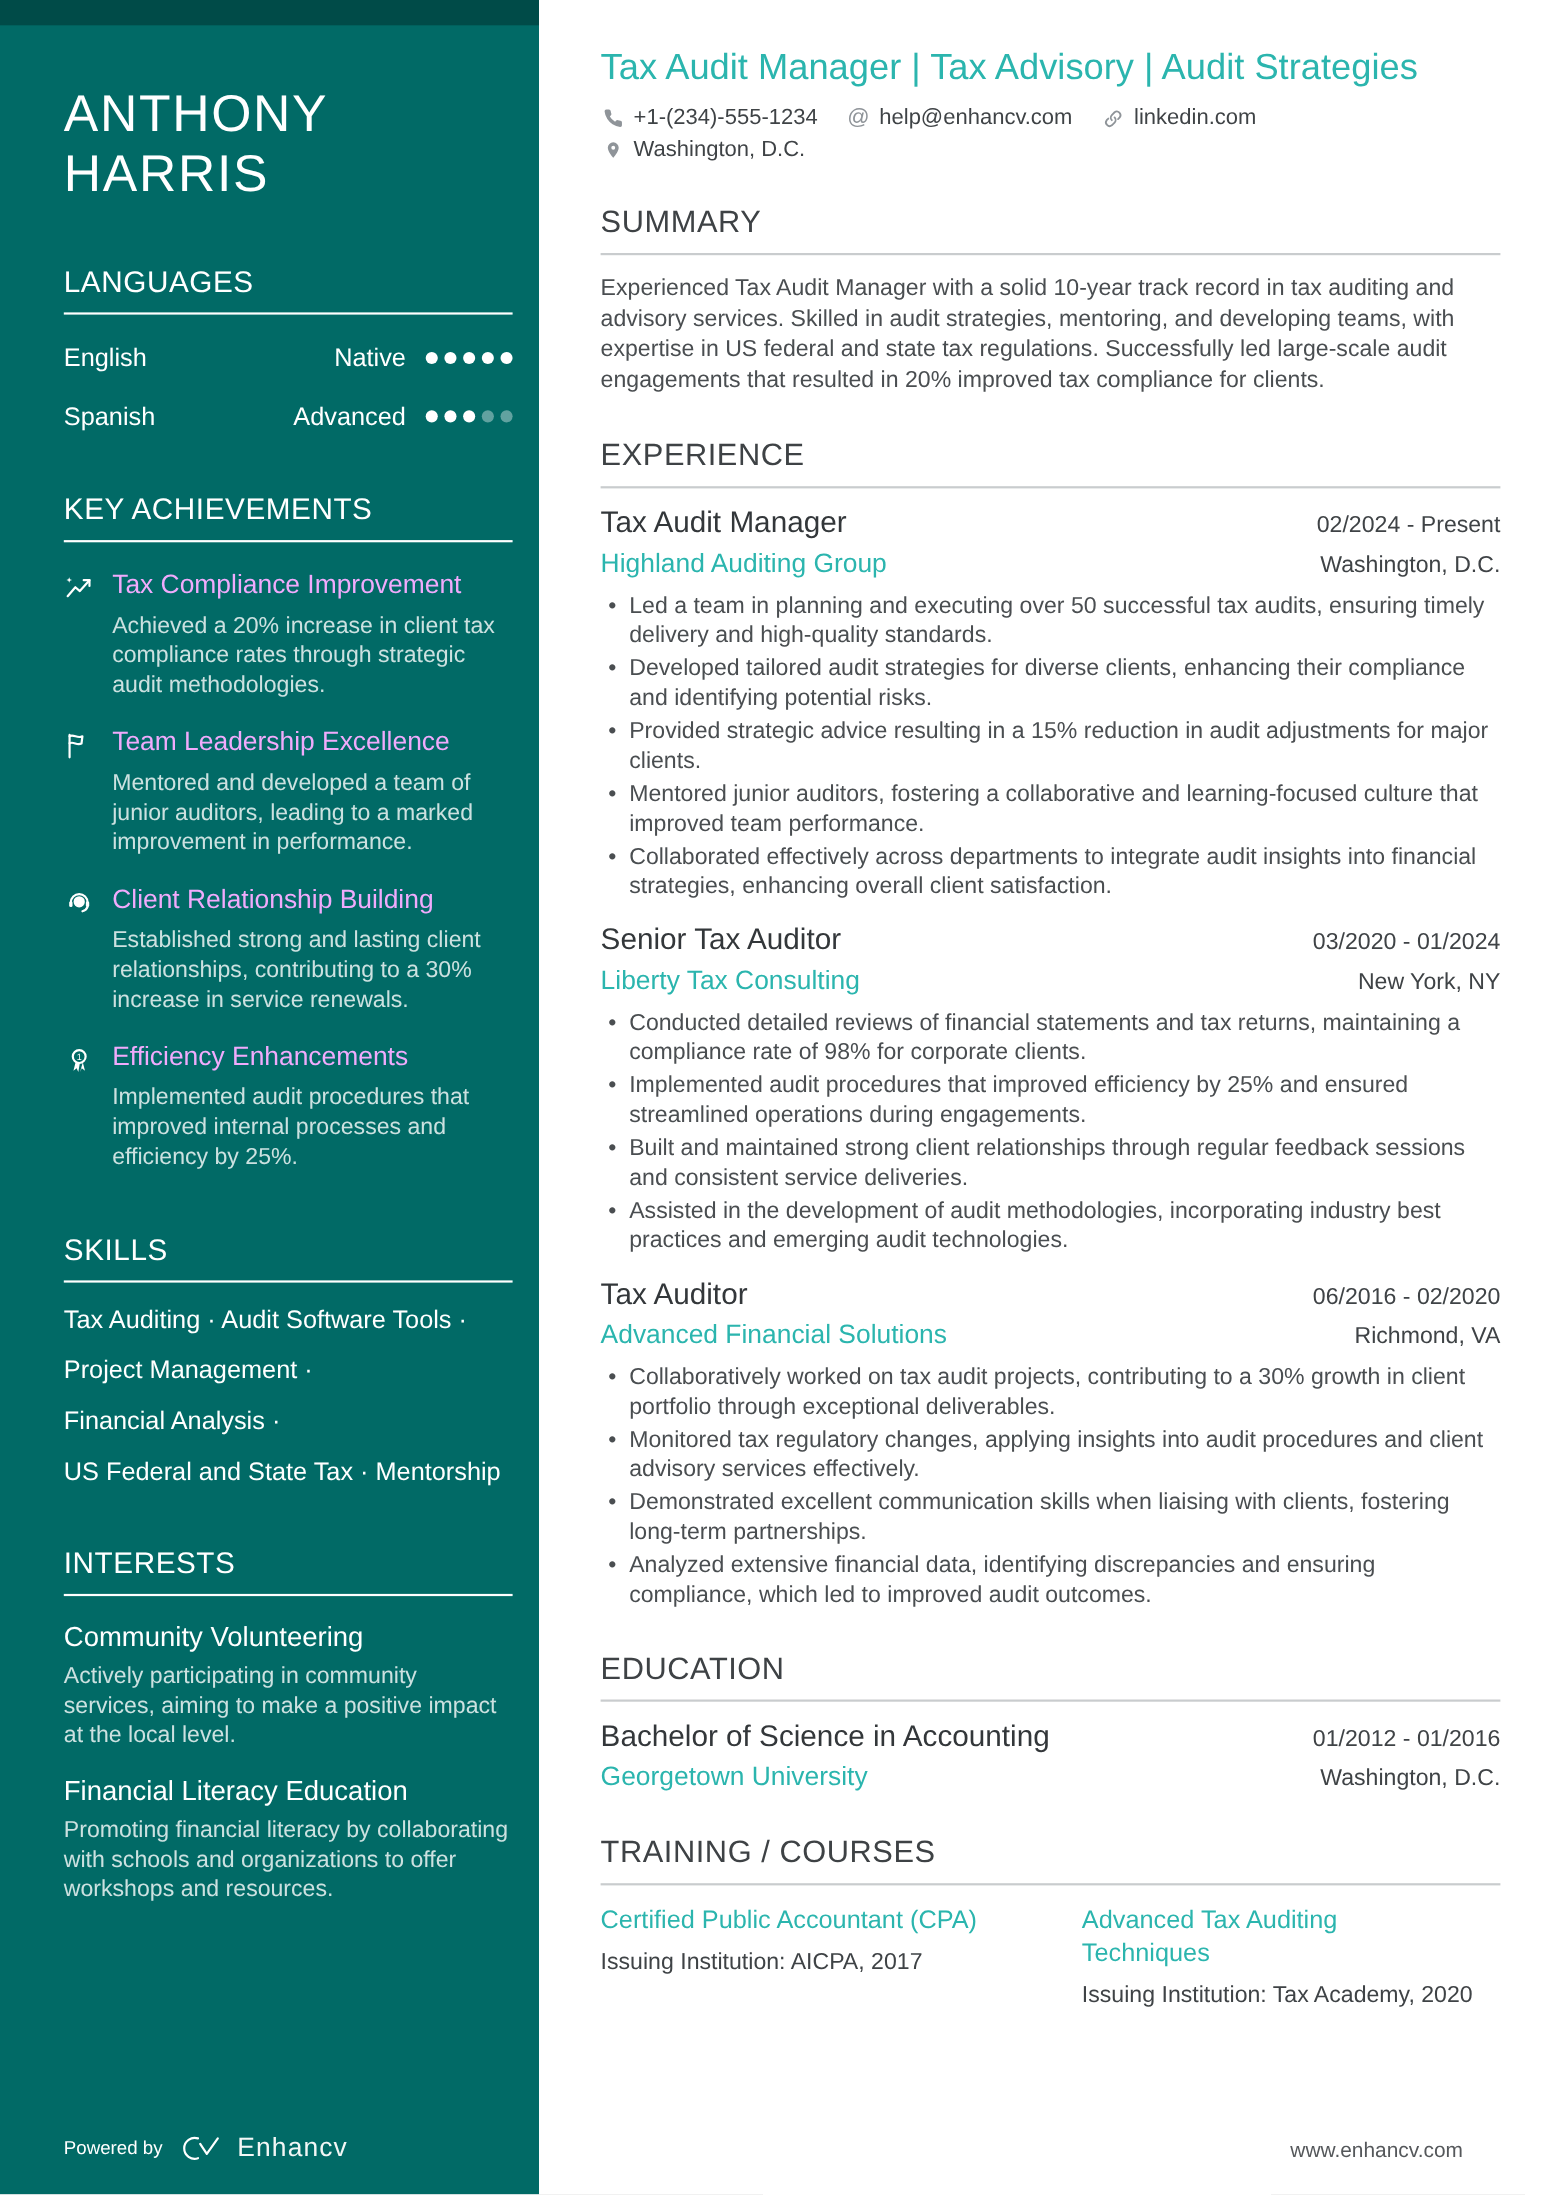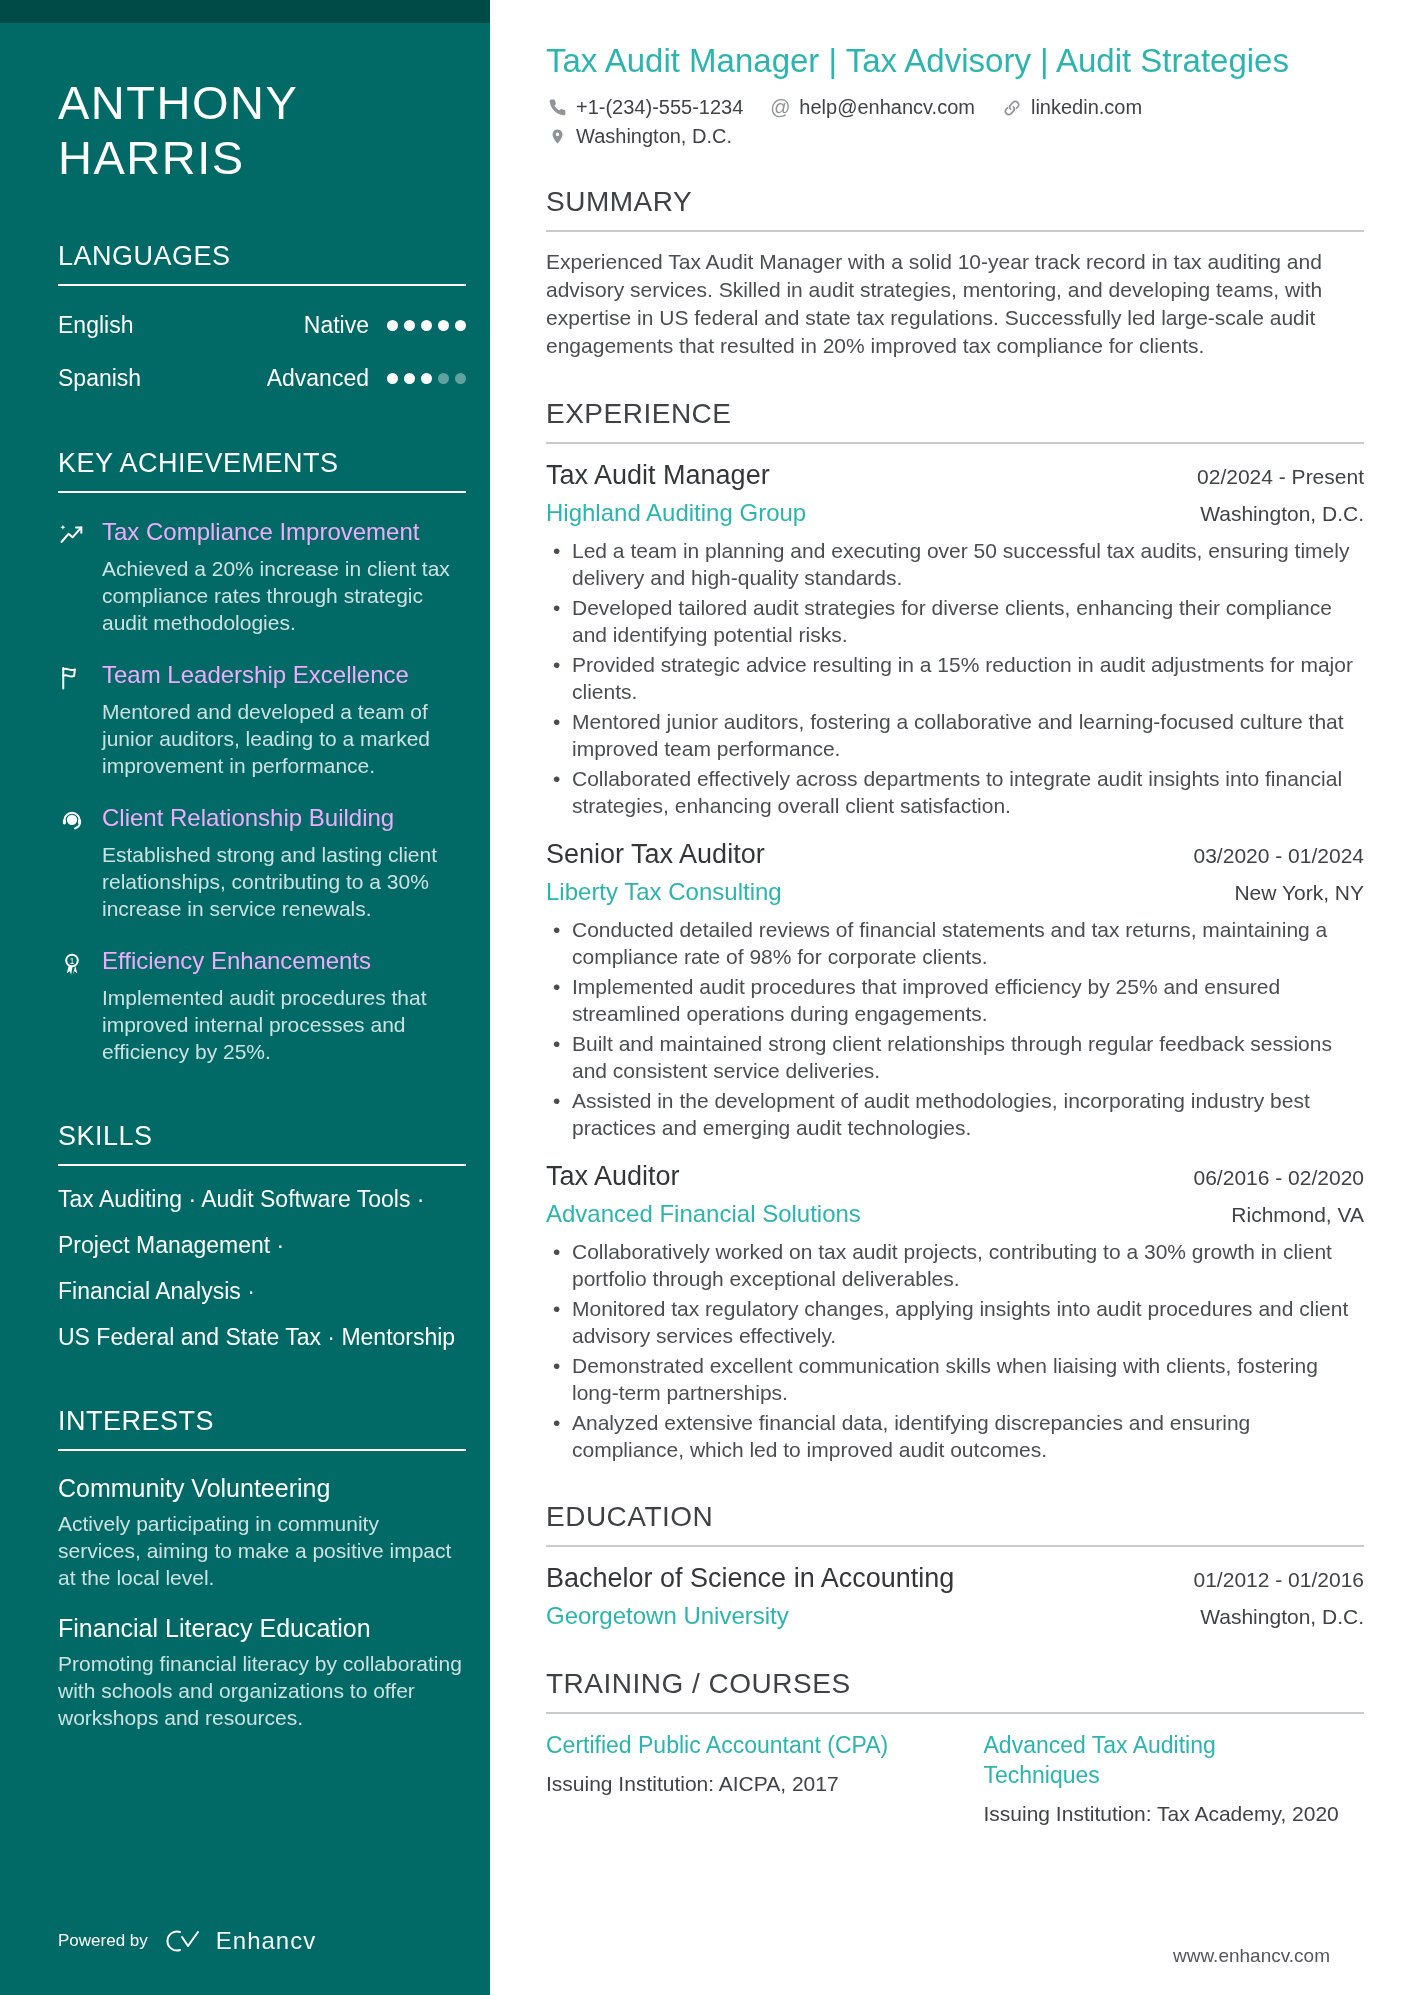--- a/index.html
+++ b/index.html
@@ -40,21 +40,21 @@
   .ach-title { font-size: 24px; line-height: 30px; color: #f0abfc; font-weight: 400; }
   .ach-desc { margin-top: 8px; font-size: 21px; line-height: 27px; color: rgba(255,255,255,0.8); }
   
   .skill-line { margin-top: 20px; font-size: 23px; line-height: 26px; color: #ffffff; }
   .skill-line:first-of-type { margin-top: 24px; }
   
   .int-item { margin-top: 22px; }
   .int-title { font-size: 25px; line-height: 30px; color: #ffffff; }
   .int-desc { margin-top: 7px; font-size: 21px; line-height: 27px; color: rgba(255,255,255,0.8); }
   .side-footer {
-    position: absolute; left: 58px; bottom: 40px;
+    position: absolute; left: 58px; bottom: 28px;
     display: flex; align-items: center; gap: 14px;
     color: #ffffff;
   }
   .powered-by { font-size: 17px; }
   .brand-name { font-size: 24px; letter-spacing: 1px; color: #f3f7f6; }
   
   .main { position: relative; flex: 1; padding: 42px 46px 0 56px; }
   .job-title-line { font-size: 33px; color: #2BB5AE; font-weight: 400; }
   .contact-rows { margin-top: 16px; }
   .contact-row { display: flex; align-items: center; gap: 26px; margin-top: 6px; }

